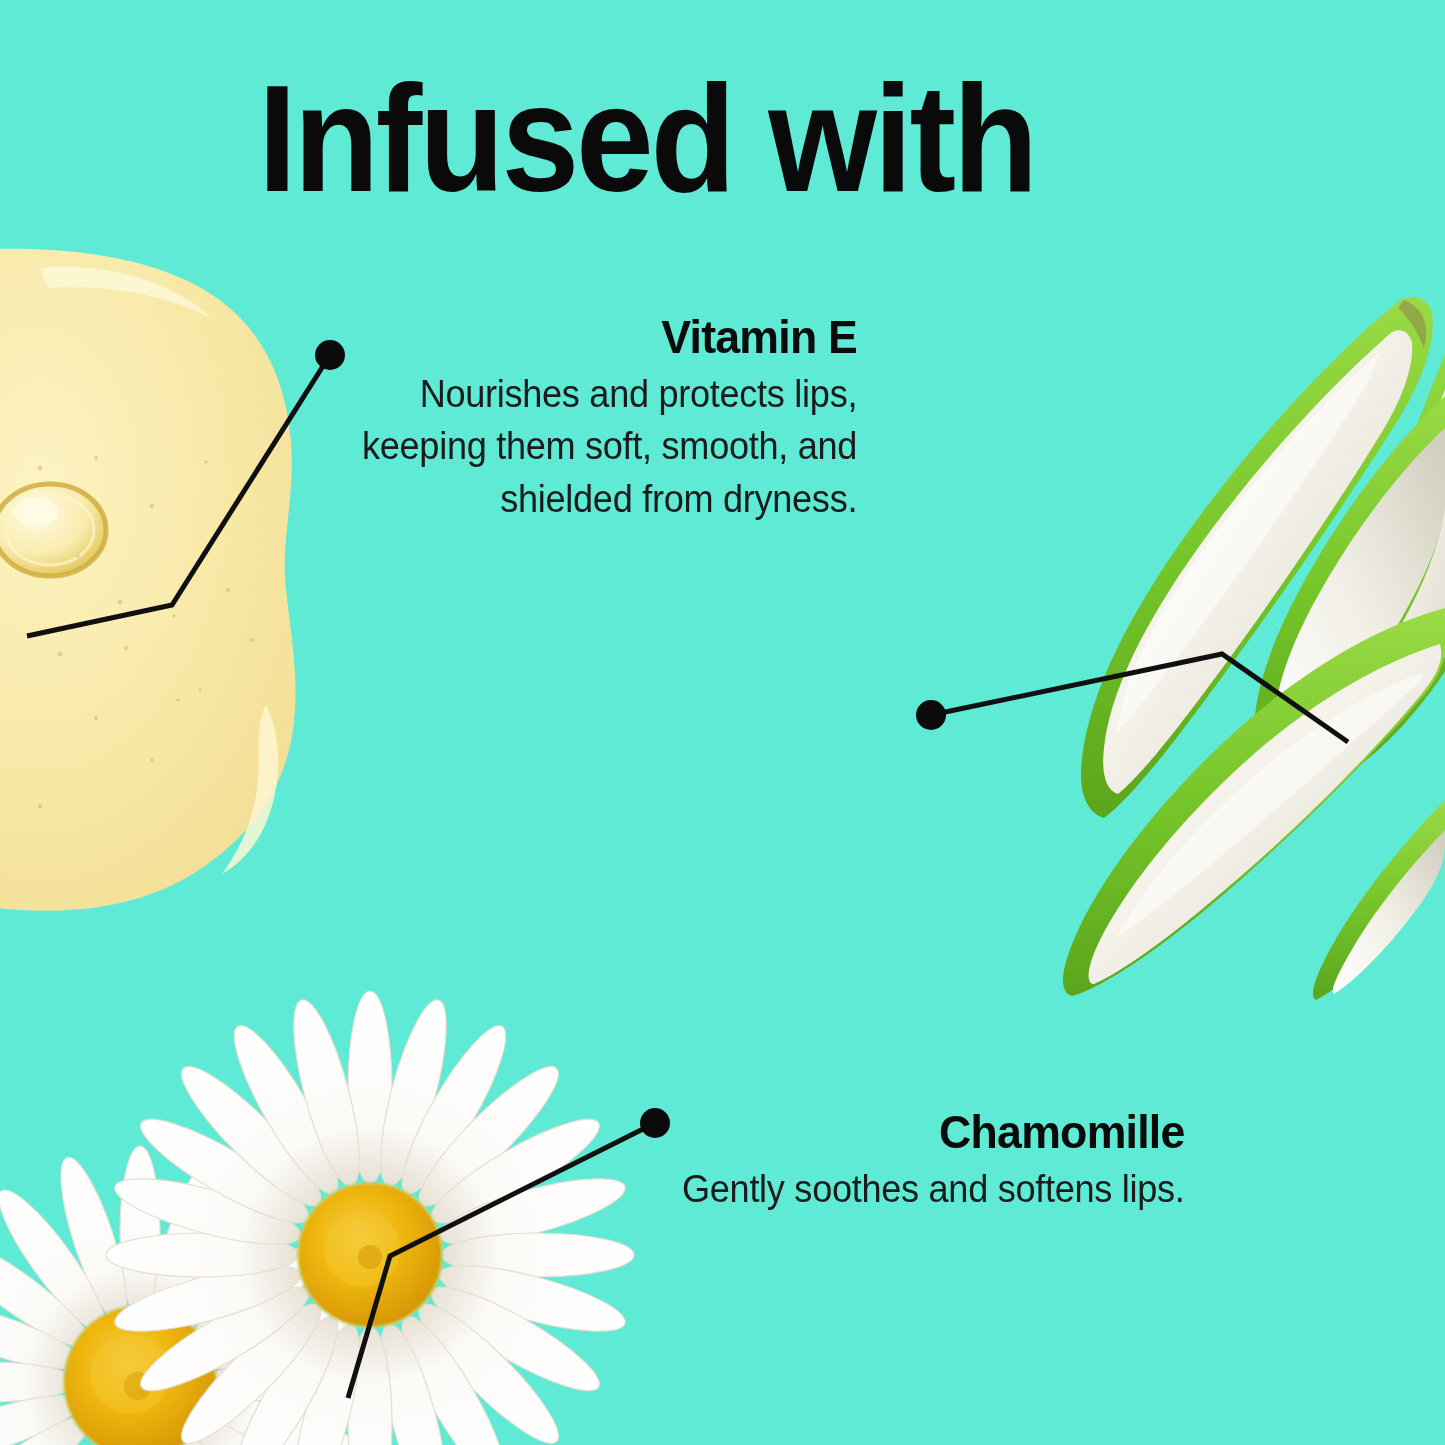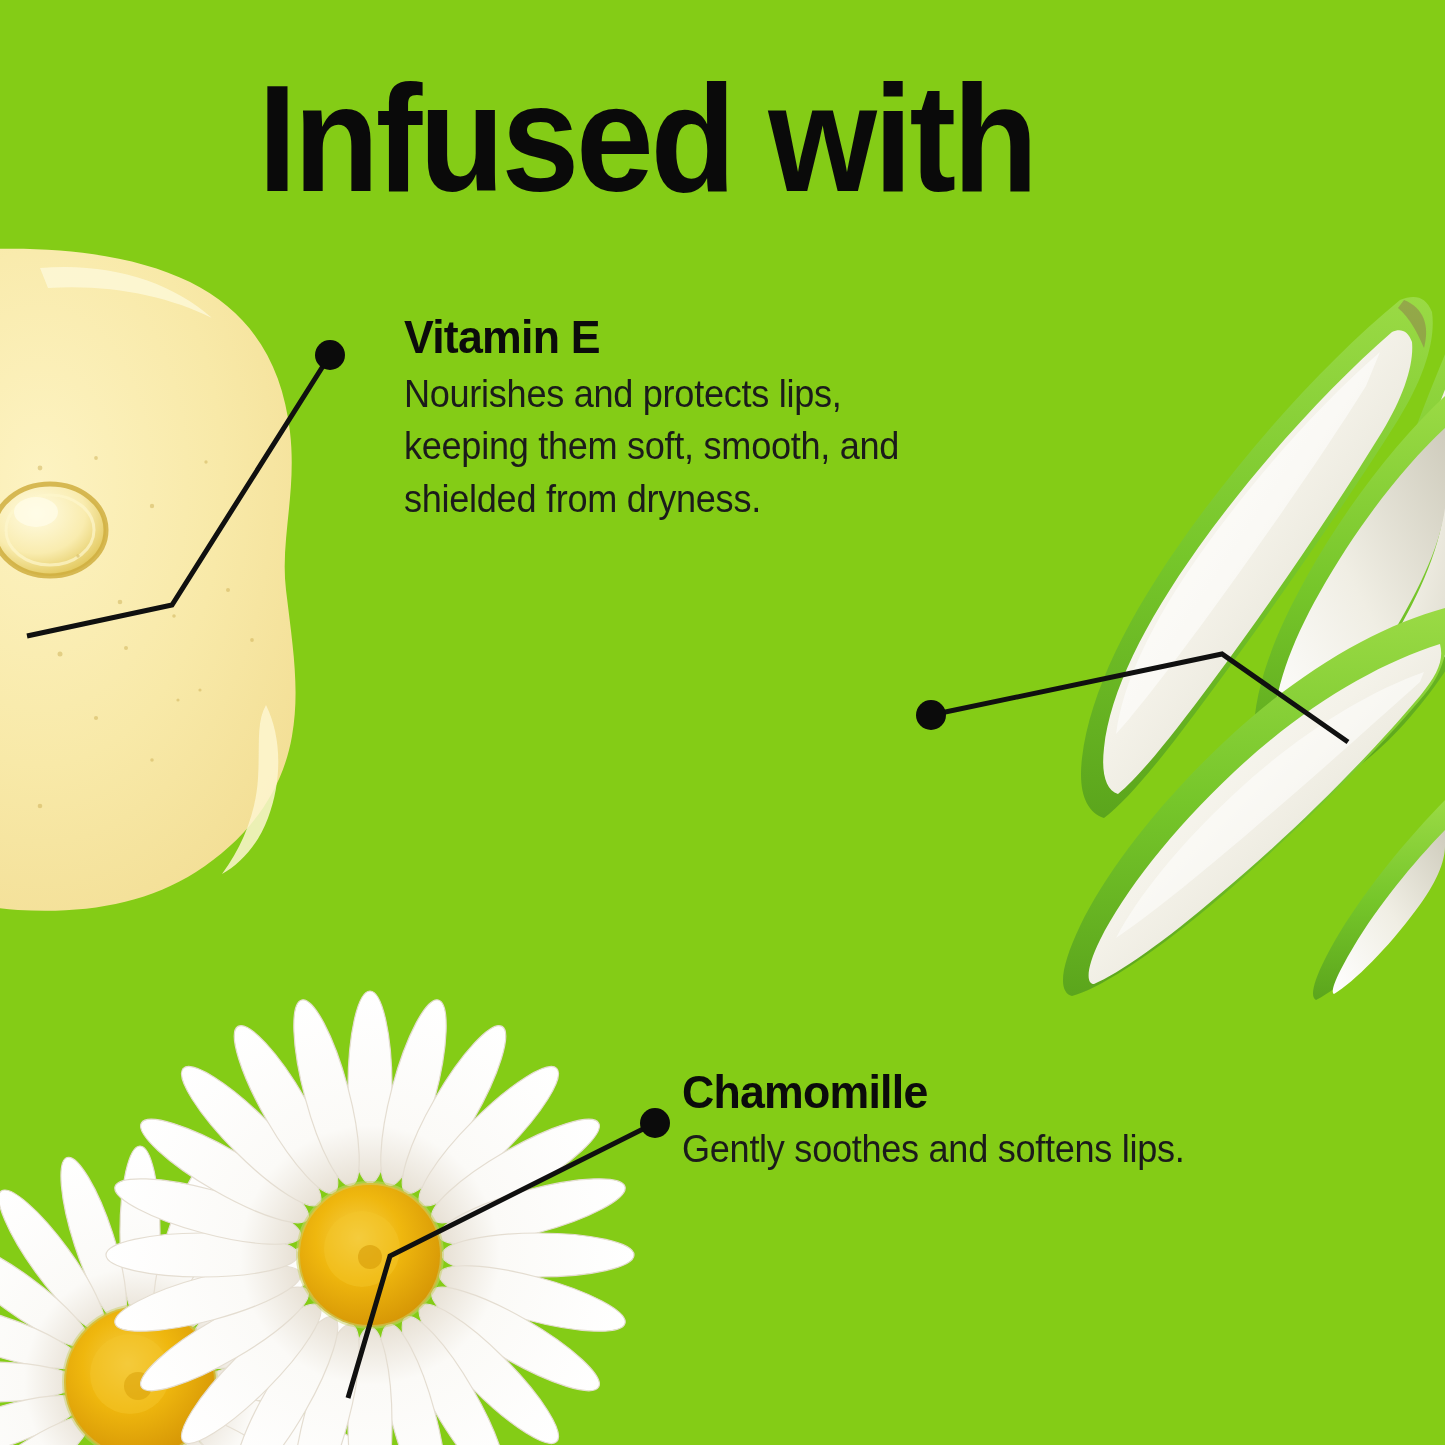--- a/index.html
+++ b/index.html
@@ -1,21 +1,21 @@
 <!DOCTYPE html>
 <html><head>
 <meta charset="utf-8">
 <style>
   html,body{margin:0;padding:0;}
   body{
     width:1445px;height:1445px;overflow:hidden;
     font-family:"Liberation Sans","DejaVu Sans",sans-serif;
     background:#d4b69f;
   }
-  #stage{position:relative;width:1445px;height:1445px;overflow:hidden;background:#84cc16;}
+  #stage{position:relative;width:1445px;height:1445px;overflow:hidden;background:#5eead4;}
 
   
   .art{position:absolute;inset:0;pointer-events:none;}
   .artsvg{position:absolute;left:0;top:0;width:1445px;height:1445px;display:block;}
 
   
   .title{
     position:absolute;left:258px;top:62px;
     font-size:152px;line-height:1;
     font-weight:700;letter-spacing:-3.5px;
@@ -31,25 +31,25 @@
     line-height:1.08;letter-spacing:-0.8px;
     font-family:"Liberation Sans Narrow","Liberation Sans",sans-serif;
     transform:scaleX(.95);
   }
   .c-body{
     font-size:38px;font-weight:400;color:#1b1b1b;
     line-height:1.38;letter-spacing:-0.3px;
     font-family:"Liberation Sans Narrow","Liberation Sans",sans-serif;
     transform:scaleX(.95);
   }
-  .c-vitamin{left:362px;top:312px;text-align:left;transform-origin:left top;margin-left:42px;}
+  .c-vitamin{left:362px;top:312px;text-align:right;transform-origin:left top;}
   .c-vitamin .c-head,.c-vitamin .c-body{transform-origin:left top;}
   .c-aloe{right:537px;top:684px;text-align:right;width:660px;}
   .c-aloe .c-head,.c-aloe .c-body{transform-origin:right top;}
-  .c-cham{left:682px;top:1067px;text-align:left;}
+  .c-cham{left:682px;top:1107px;text-align:right;}
   .c-cham .c-head,.c-cham .c-body{transform-origin:left top;}
   .c-aloe .c-body{margin-top:6px;}
   .c-vitamin .c-body{margin-top:5px;}
   .c-cham .c-body{margin-top:5px;}
 </style>
 </head>
 <body>
 
 <div id="stage">
 

